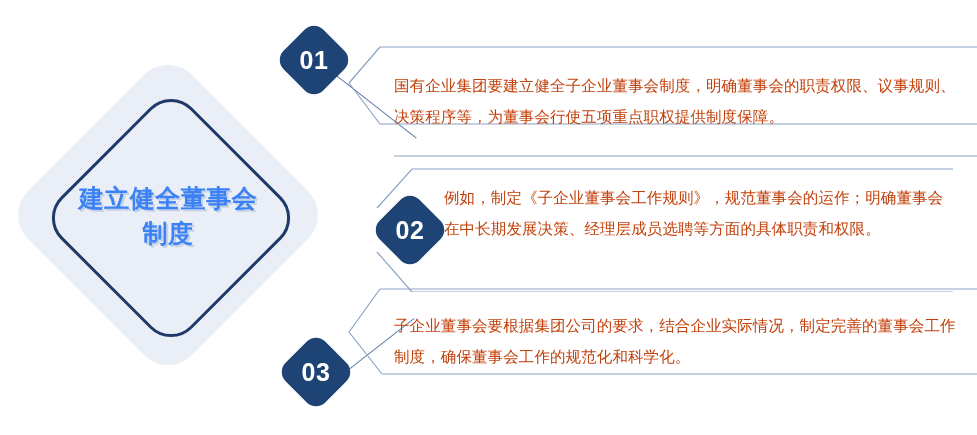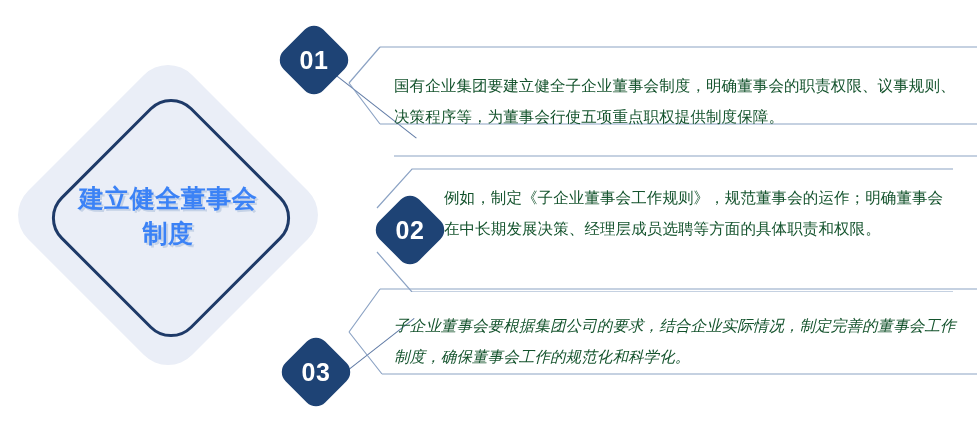--- a/index.html
+++ b/index.html
@@ -71,34 +71,34 @@
   .panel {
     position: absolute;
   }
   .panel-shape {
     position: absolute;
     left: 0;
     top: 0;
   }
   .panel-text {
     position: absolute;
-    color: #14532d;
+    color: #c2410c;
     font-size: 15.5px;
     line-height: 2.03;
     letter-spacing: 0.1px;
     white-space: pre-line;
   }
 
   #panel-1 { left: 348px; top: 46px;  width: 629px; height: 124px; }
   #panel-1 .panel-text { left: 46px; top: 24px; width: 570px; }
 
   #panel-2 { left: 376px; top: 168px; width: 577px; height: 124px; }
   #panel-2 .panel-text { left: 68px; top: 14px; width: 500px; }
 
-  #panel-3 { left: 348px; top: 288px; width: 629px; height: 124px; font-style: italic; }
+  #panel-3 { left: 348px; top: 288px; width: 629px; height: 124px; }
   #panel-3 .panel-text { left: 46px; top: 22px; width: 570px; }
 
   
   .badge {
     position: absolute;
     width: 56px;
     height: 56px;
     background: #1e4375;
     border-radius: 13px;
     transform: rotate(45deg);

